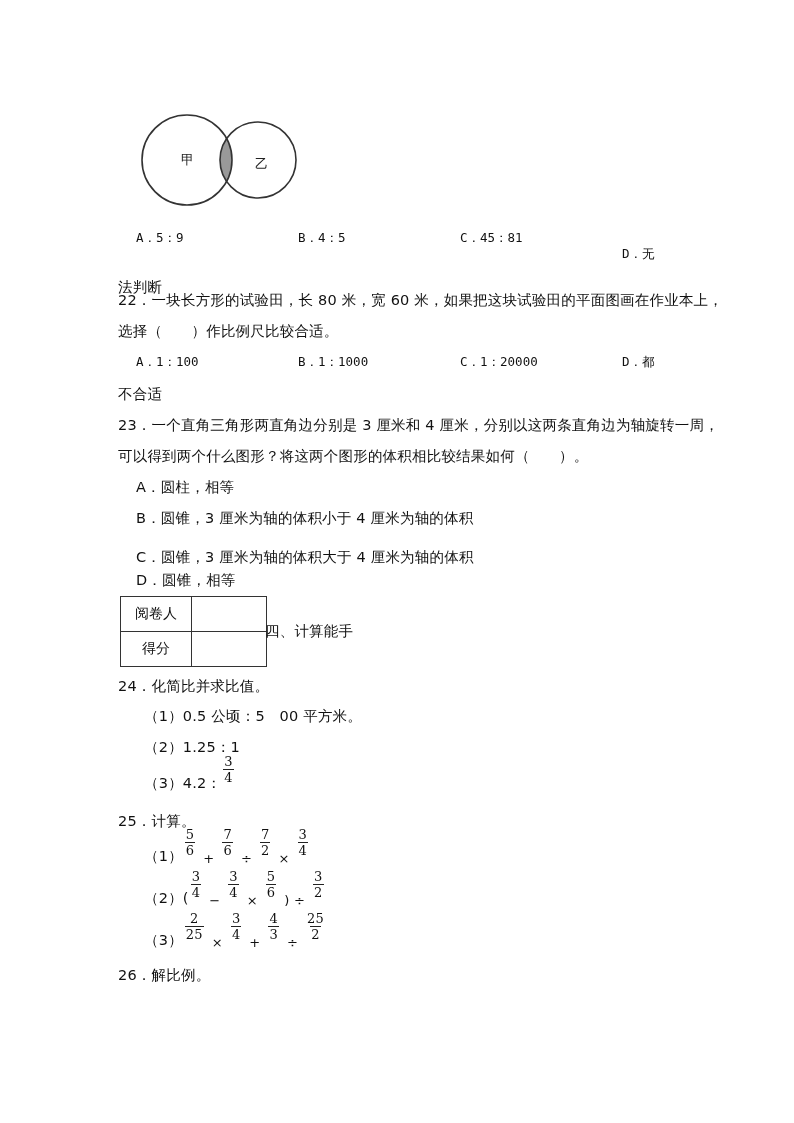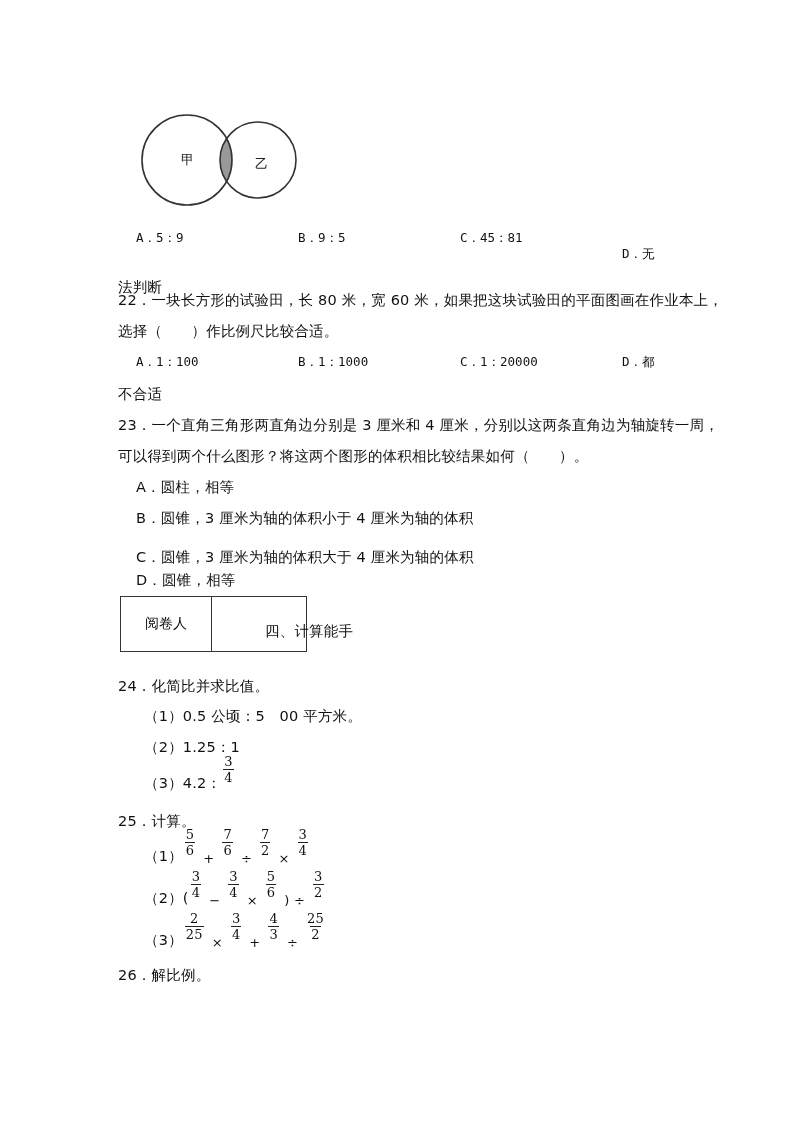--- a/index.html
+++ b/index.html
@@ -4,21 +4,21 @@
 <style>
   html, body { margin: 0; padding: 0; background: #ffffff; }
   body { width: 794px; height: 1123px; position: relative; overflow: hidden;
          font-family: "DejaVu Sans", sans-serif; color: #111; font-size: 14px; }
   .abs { position: absolute; white-space: nowrap; }
   .mono { font-family: "DejaVu Sans Mono", "Liberation Mono", monospace; font-size: 12.5px; }
   .line { font-size: 14.5px; letter-spacing: 0.2px; }
   .venn { position: absolute; left: 140px; top: 112px; }
   table.score { position: absolute; left: 120px; top: 596px; border-collapse: collapse; }
   table.score td { border: 1px solid #333; width: 70px; height: 34px; text-align: center;
-                   font-size: 14px; padding: 10px; }
+                   font-size: 14px; padding: 0; }
   table.score td.blank { width: 74px; }
   .frac { display: inline-flex; flex-direction: column; align-items: center;
           vertical-align: middle; font-family: "DejaVu Serif", serif; font-size: 13px;
           line-height: 15px; margin: 0 2px; position: relative; top: -8px; }
   .frac .num { padding: 0 1px; }
   .frac .den { border-top: 1px solid #222; padding: 0 1px; }
   .op { font-family: "DejaVu Sans", sans-serif; font-size: 13px; margin: 0 6px; }
   .expr { display: flex; align-items: flex-end; }
 </style>
 </head>
@@ -31,21 +31,21 @@
       </clipPath>
   </defs>
   <circle cx="118" cy="48" r="38" fill="#999999" clip-path="url(#clipLeft)"></circle>
   <circle cx="47" cy="48" r="45" fill="none" stroke="#333" stroke-width="1.6"></circle>
   <circle cx="118" cy="48" r="38" fill="none" stroke="#333" stroke-width="1.6"></circle>
   <text x="41" y="52" font-size="13" font-family="DejaVu Sans, sans-serif" fill="#222">甲</text>
   <text x="115" y="56" font-size="13" font-family="DejaVu Sans, sans-serif" fill="#222">乙</text>
 </svg>
 
 <div class="abs mono" style="left:136px; top:230px;">A．5：9</div>
-<div class="abs mono" style="left:298px; top:230px;">B．9：5</div>
+<div class="abs mono" style="left:298px; top:230px;">B．4：5</div>
 <div class="abs mono" style="left:460px; top:230px;">C．45：81</div>
 <div class="abs mono" style="left:622px; top:230px;margin-top:16px;">D．无</div>
 <div class="abs line" style="left:118px; top:260px;margin-top:18px;">法判断</div>
 
 <div class="abs line" style="left:118px; top:291px;">22．一块长方形的试验田，长 80 米，宽 60 米，如果把这块试验田的平面图画在作业本上，</div>
 <div class="abs line" style="left:118px; top:322px;">选择（　　）作比例尺比较合适。</div>
 <div class="abs mono" style="left:136px; top:354px;">A．1：100</div>
 <div class="abs mono" style="left:298px; top:354px;">B．1：1000</div>
 <div class="abs mono" style="left:460px; top:354px;">C．1：20000</div>
 <div class="abs mono" style="left:622px; top:354px;">D．都</div>
@@ -55,20 +55,24 @@
 <div class="abs line" style="left:118px; top:447px;">可以得到两个什么图形？将这两个图形的体积相比较结果如何（　　）。</div>
 <div class="abs line" style="left:136px; top:478px;">A．圆柱，相等</div>
 <div class="abs line" style="left:136px; top:509px;">B．圆锥，3 厘米为轴的体积小于 4 厘米为轴的体积</div>
 <div class="abs line" style="left:136px; top:548px;">C．圆锥，3 厘米为轴的体积大于 4 厘米为轴的体积</div>
 <div class="abs line" style="left:136px; top:571px;">D．圆锥，相等</div>
 
 <table class="score">
   <tbody>
       <tr>
     <td>阅卷人</td>
+    <td class="blank"></td>
+  </tr>
+  <tr>
+    <td>得分</td>
     <td class="blank"></td>
   </tr>
 </tbody>
   </table>
 <div class="abs line" style="left:265px; top:622px;">四、计算能手</div>
 
 <div class="abs line" style="left:118px; top:677px;">24．化简比并求比值。</div>
 <div class="abs line" style="left:144px; top:707px;">（1）0.5 公顷：5　00 平方米。</div>
 <div class="abs line" style="left:144px; top:738px;">（2）1.25：1</div>
 <div class="abs line expr" style="left:144px; top:762px;">

